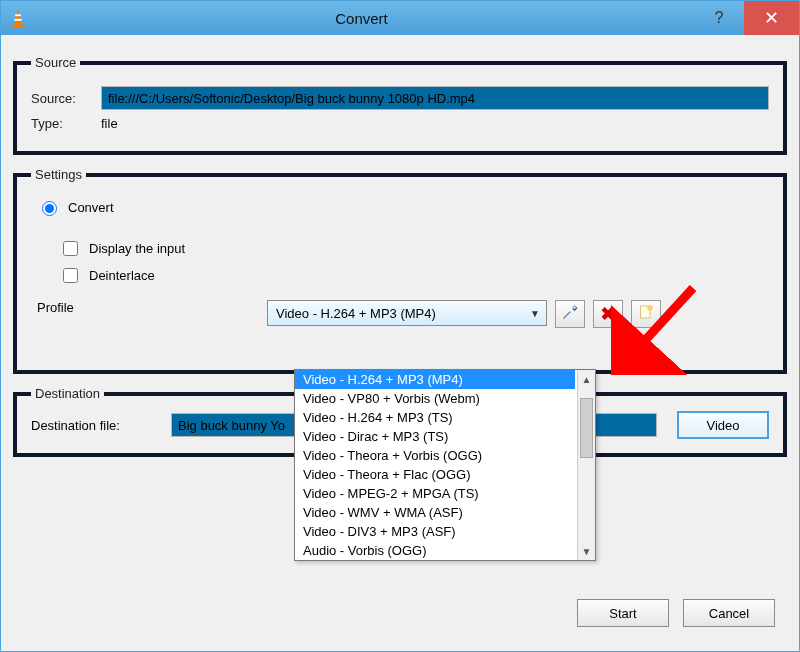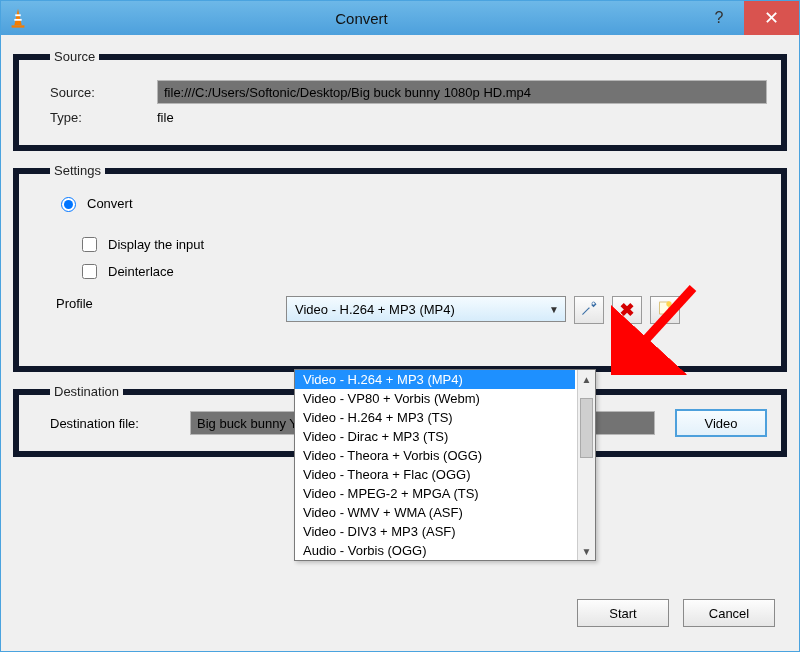--- a/index.html
+++ b/index.html
@@ -56,43 +56,42 @@
     color: #fff;
     width: 55px;
     font-size: 18px;
   }
   .client {
     flex: 1;
     padding: 8px 12px 10px 12px;
     position: relative;
   }
   fieldset.group {
-    border: 6px solid #0f172a;
-    margin: 6px 0 12px 0;
-    padding: 10px 14px 14px 31px;
+    border: 4px solid #0f172a;
+    margin: 12px 0 12px 0;
+    padding: 10px 14px 14px 14px;
   }
   fieldset.group > legend {
     padding: 0 4px;
     font-size: 13px;
     color: #222;
   }
   .row {
     display: flex;
     align-items: center;
     margin: 6px 0;
-    gap: 37px;
   }
   .lbl {
     width: 70px;
     color: #222;
   }
   .textfield {
     flex: 1;
     border: 1px solid #b6b6b6;
-    background: #737373;
+    background: #0369a1;
     height: 24px;
     padding: 2px 6px;
     font-family: inherit;
     font-size: 13px;
   }
   .radio, .check {
     display: flex;
     align-items: center;
     gap: 8px;
     margin: 6px 0 6px 6px;

